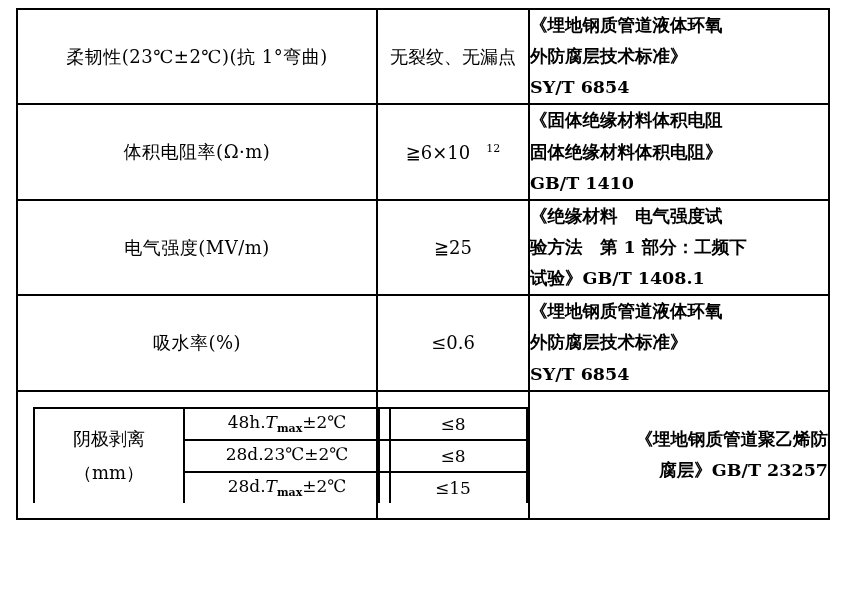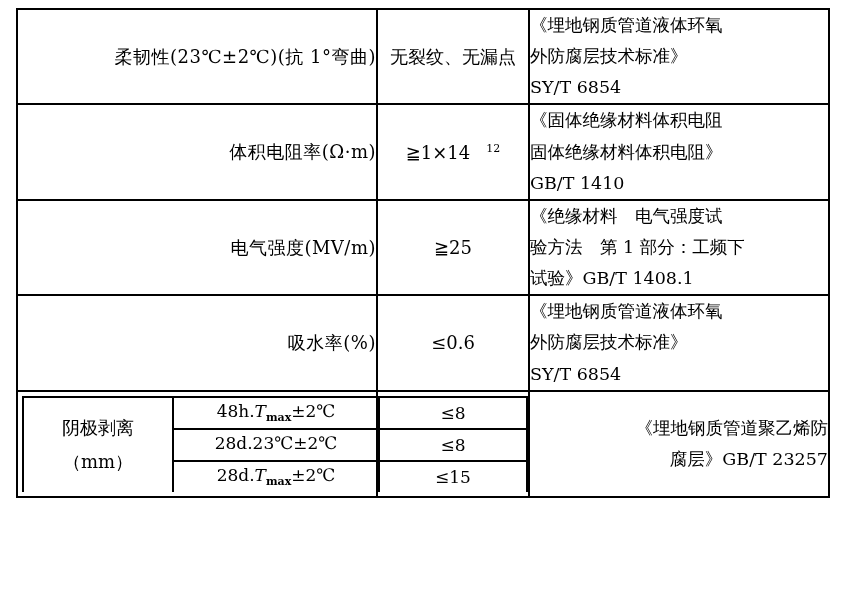--- a/index.html
+++ b/index.html
@@ -25,40 +25,41 @@
     width: 812px;
     margin: 8px 0 0 16px;
     table-layout: fixed;
   }
   table.spec td {
     border: 2px solid #000000;
     vertical-align: middle;
     padding: 0;
   }
   .cell-prop {
-    text-align: right;
+    text-align: center;
     font-size: 18px;
     letter-spacing: 0.5px;
     padding: 6px 4px;
   }
   .cell-val {
     text-align: center;
     font-size: 18px;
     padding: 6px 4px;
     border-radius: 16px;
   }
   .cell-std {
     font-size: 17.5px;
     line-height: 1.78;
     padding: 8px 10px 8px 12px;
     text-align: left;
   }
   .cell-std .ln {
     display: block;
     white-space: nowrap;
+    font-weight: bold;
   }
   .sup {
     font-size: 11px;
     vertical-align: super;
     margin-left: 16px;
   }
   .ital {
     font-style: italic;
   }
   .sub {
@@ -109,21 +110,21 @@
         <td class="cell-val">无裂纹、无漏点</td>
         <td class="cell-std">
           <span class="ln">《埋地钢质管道液体环氧</span>
           <span class="ln">外防腐层技术标准》</span>
           <span class="ln">SY/T 6854</span>
         </td>
       </tr>
 
       <tr>
         <td class="cell-prop">体积电阻率(Ω·m)</td>
-        <td class="cell-val"><span>≧1×14</span><span class="sup">12</span></td>
+        <td class="cell-val"><span>≧6×10</span><span class="sup">12</span></td>
         <td class="cell-std">
           <span class="ln">《固体绝缘材料体积电阻</span>
           <span class="ln">固体绝缘材料体积电阻》</span>
           <span class="ln">GB/T 1410</span>
         </td>
       </tr>
 
       <tr>
         <td class="cell-prop">电气强度(MV/m)</td>
         <td class="cell-val">≧25</td>
@@ -138,21 +139,21 @@
         <td class="cell-prop">吸水率(%)</td>
         <td class="cell-val">≤0.6</td>
         <td class="cell-std">
           <span class="ln">《埋地钢质管道液体环氧</span>
           <span class="ln">外防腐层技术标准》</span>
           <span class="ln">SY/T 6854</span>
         </td>
       </tr>
 
       <tr>
-        <td class="noborder-right" style="padding:4px">
+        <td class="noborder-right" style="padding:15px">
           <table class="subtable" style="table-layout:fixed">
             <colgroup>
               <col style="width:150px">
               <col style="width:206px">
             </colgroup>
             <tbody>
               <tr>
                 <td rowspan="3" style="border-bottom:0; border-right:2px solid #000;">
                   <div class="leftlabel">
                     <span class="ln">阴极剥离</span>

